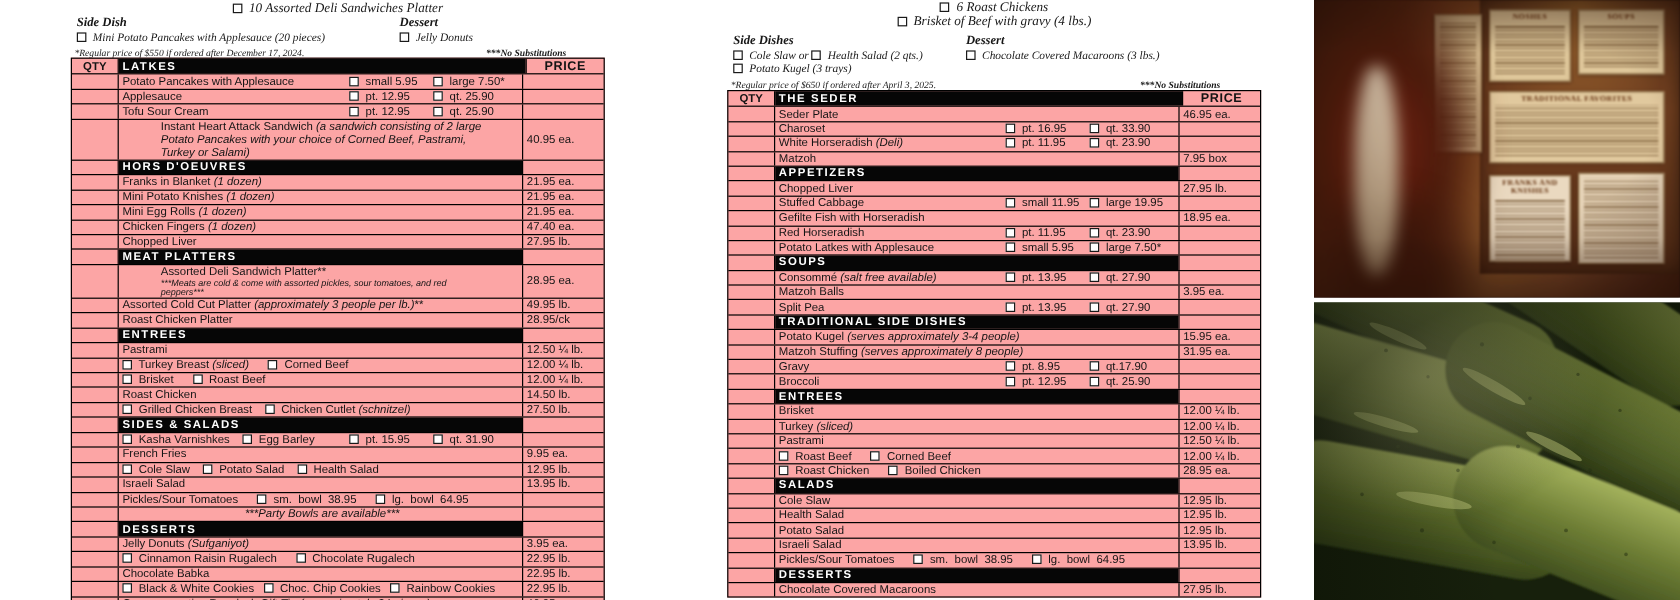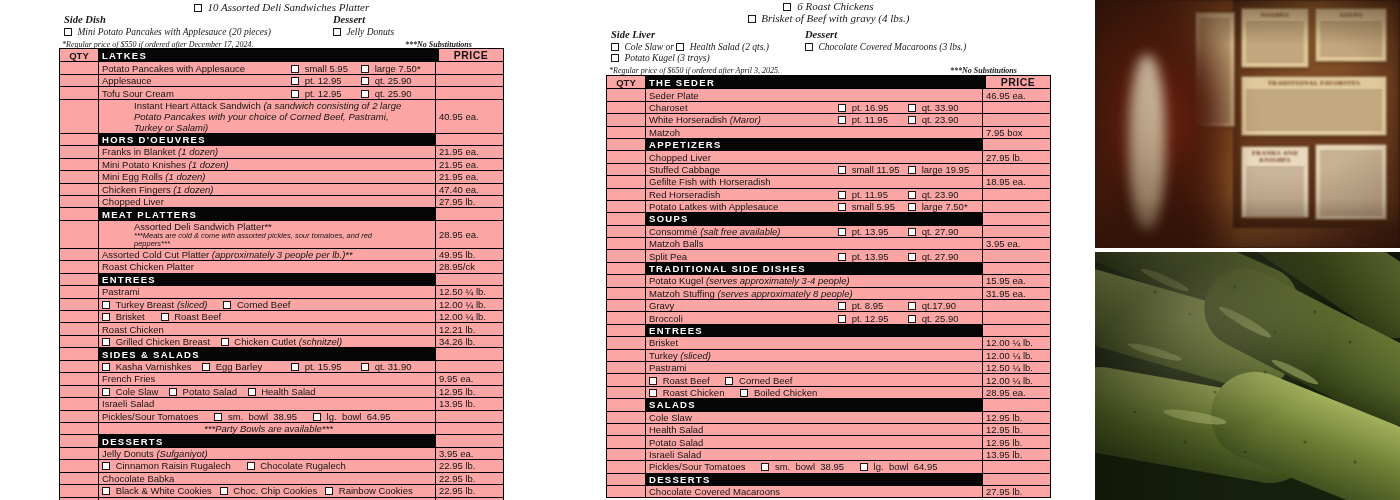--- a/index.html
+++ b/index.html
@@ -269,30 +269,30 @@
         </div>
         <div class="price-cell">12.00 ¼ lb.</div>
       </div>
       <div class="mrow item">
         <div class="qty-cell"></div>
         <div class="name-cell">
           <div class="name-col">
             <div class="name-main">Roast Chicken</div>
           </div>
         </div>
-        <div class="price-cell">12.21 lb.</div>
+        <div class="price-cell">14.50 lb.</div>
       </div>
       <div class="mrow item">
         <div class="qty-cell"></div>
         <div class="name-cell">
           <div class="name-col">
             <div class="name-main"><span class="cb"></span> Grilled Chicken Breast    <span class="cb"></span> Chicken Cutlet <i>(schnitzel)</i></div>
           </div>
         </div>
-        <div class="price-cell">34.26 lb.</div>
+        <div class="price-cell">27.50 lb.</div>
       </div>
       <div class="mrow section">
         <div class="qty-cell"></div>
         <div class="name-cell">
           <div class="name-col">
             <div class="name-main">SIDES &amp; SALADS</div>
           </div>
         </div>
         <div class="price-cell"></div>
       </div>
@@ -408,21 +408,21 @@
         </div>
         <div class="price-cell">46.95 ea.</div>
       </div>
     </div>
 </div>
 
 <div class="menu right">
   <div class="mhead">
     <div class="hline pkg" style="top:0px;"><span class="cb"></span> 6 Roast Chickens</div>
     <div class="hline pkg" style="top:12px;"><span class="cb"></span> Brisket of Beef with gravy <i>(4 lbs.)</i></div>
-    <div class="hline ht" style="left:5px;top:29px;">Side Liver</div>
+    <div class="hline ht" style="left:5px;top:29px;">Side Dishes</div>
     <div class="hline hi" style="left:5px;top:42px;"><span class="cb"></span> Cole Slaw or <span class="cb"></span> Health Salad <i>(2 qts.)</i></div>
     <div class="hline hi" style="left:5px;top:53px;"><span class="cb"></span> Potato Kugel <i>(3 trays)</i></div>
     <div class="hline ht" style="left:199px;top:29px;">Dessert</div>
     <div class="hline hi" style="left:199px;top:42px;"><span class="cb"></span> Chocolate Covered Macaroons <i>(3 lbs.)</i></div>
     <div class="hline hn" style="left:3px;top:66px;">*Regular price of $650 if ordered after April 3, 2025.</div>
     <div class="hline hn bold" style="left:344px;top:66px;">***No Substitutions</div>
   </div>
   <div class="mtable" id="right-table">
       <div class="mrow hdr">
         <div class="qty-cell">QTY</div>
@@ -452,21 +452,21 @@
             <div class="opt"><span class="cb"></span> pt. 16.95</div>
             <div class="opt"><span class="cb"></span> qt. 33.90</div>
           </div>
         </div>
         <div class="price-cell"></div>
       </div>
       <div class="mrow item">
         <div class="qty-cell"></div>
         <div class="name-cell">
           <div class="name-col">
-            <div class="name-main">White Horseradish <i>(Maror)</i></div>
+            <div class="name-main">White Horseradish <i>(Deli)</i></div>
           </div>
           <div class="opts">
             <div class="opt"><span class="cb"></span> pt. 11.95</div>
             <div class="opt"><span class="cb"></span> qt. 23.90</div>
           </div>
         </div>
         <div class="price-cell"></div>
       </div>
       <div class="mrow item">
         <div class="qty-cell"></div>

